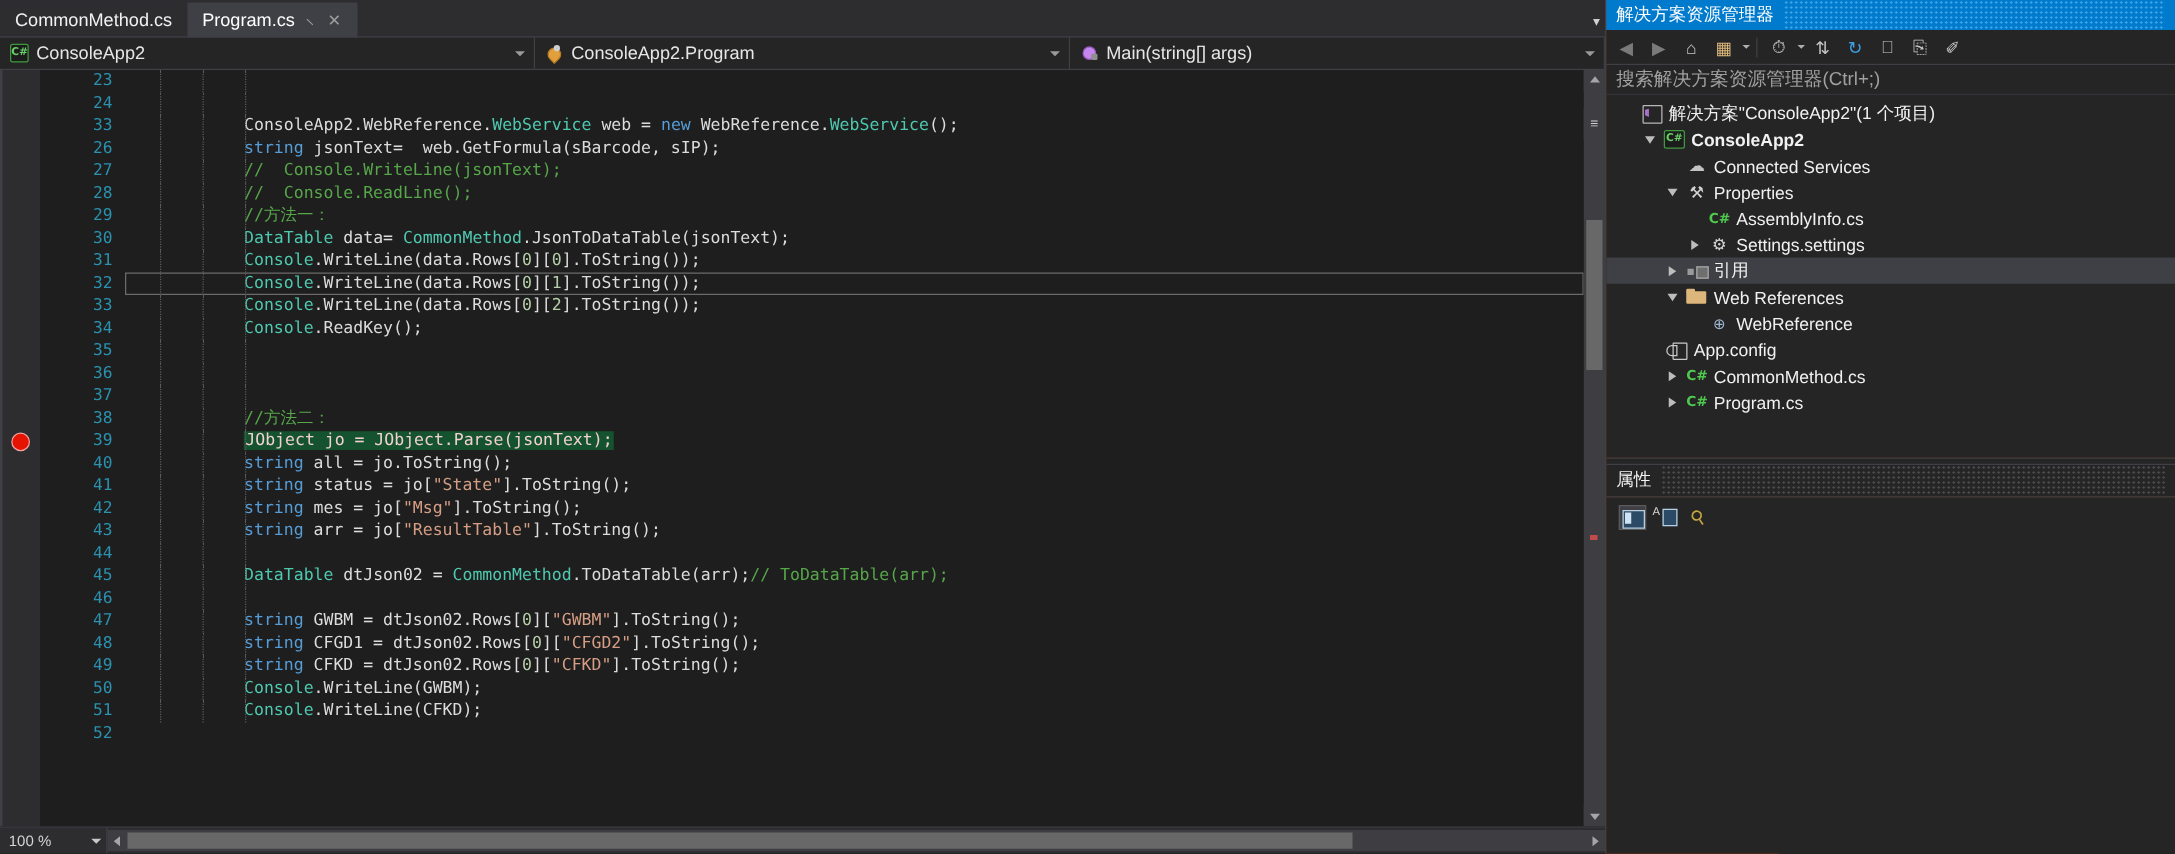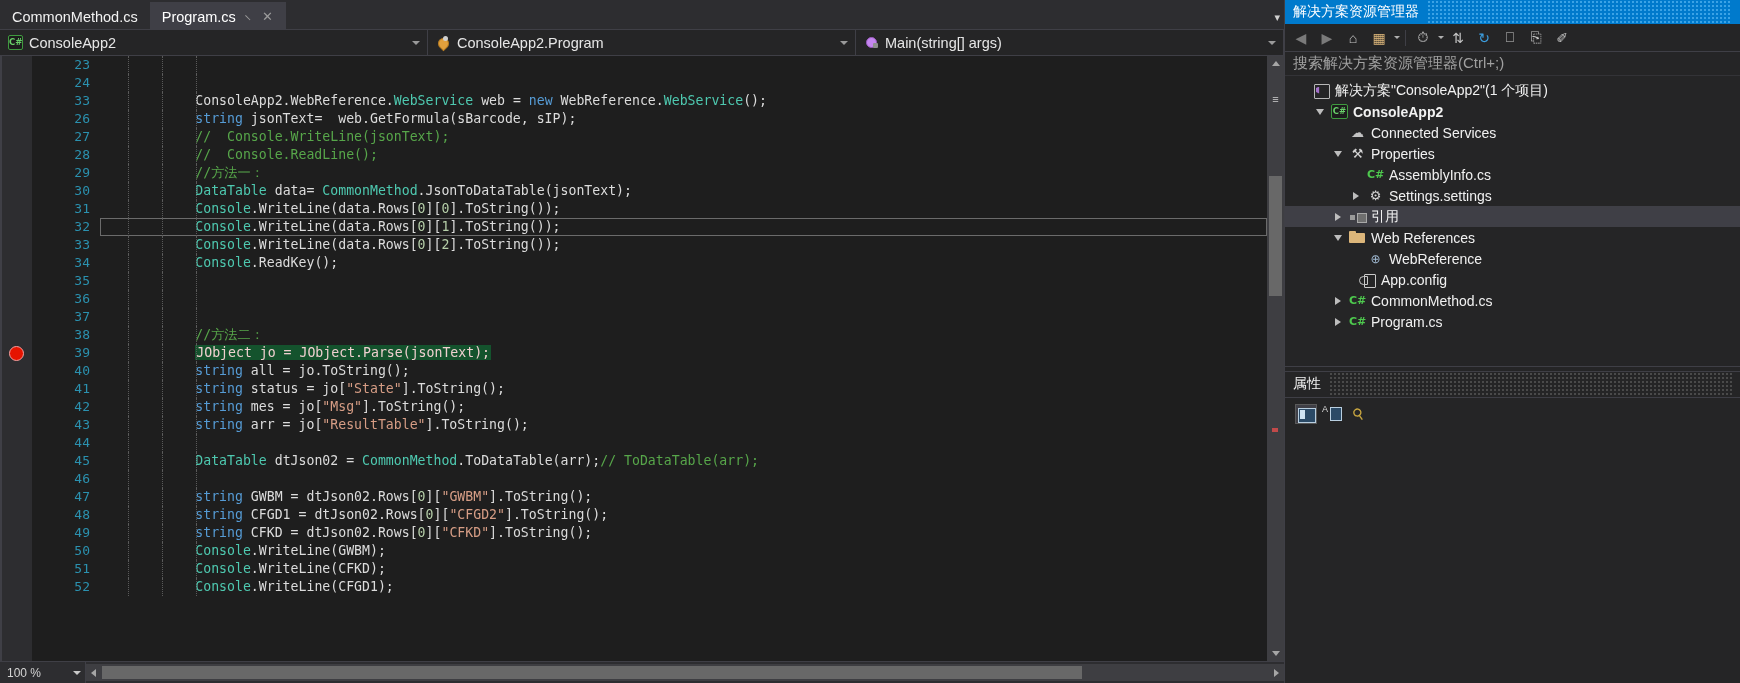--- a/index.html
+++ b/index.html
@@ -416,21 +416,20 @@
           <div class="codeline"><span class="gutter-rail rail-a"></span><span class="gutter-rail rail-b"></span><span class="gutter-rail rail-c"></span><span class="code-text"><span class="t-plain">            </span><span class="t-key">string</span><span class="t-plain"> mes = jo[</span><span class="t-string">"Msg"</span><span class="t-plain">].ToString();</span></span></div>
           <div class="codeline"><span class="gutter-rail rail-a"></span><span class="gutter-rail rail-b"></span><span class="gutter-rail rail-c"></span><span class="code-text"><span class="t-plain">            </span><span class="t-key">string</span><span class="t-plain"> arr = jo[</span><span class="t-string">"ResultTable"</span><span class="t-plain">].ToString();</span></span></div>
           <div class="codeline"><span class="gutter-rail rail-a"></span><span class="gutter-rail rail-b"></span><span class="gutter-rail rail-c"></span><span class="code-text"></span></div>
           <div class="codeline"><span class="gutter-rail rail-a"></span><span class="gutter-rail rail-b"></span><span class="gutter-rail rail-c"></span><span class="code-text"><span class="t-plain">            </span><span class="t-type">DataTable</span><span class="t-plain"> dtJson02 = </span><span class="t-type">CommonMethod</span><span class="t-plain">.ToDataTable(arr);</span><span class="t-comment">// ToDataTable(arr);</span></span></div>
           <div class="codeline"><span class="gutter-rail rail-a"></span><span class="gutter-rail rail-b"></span><span class="gutter-rail rail-c"></span><span class="code-text"></span></div>
           <div class="codeline"><span class="gutter-rail rail-a"></span><span class="gutter-rail rail-b"></span><span class="gutter-rail rail-c"></span><span class="code-text"><span class="t-plain">            </span><span class="t-key">string</span><span class="t-plain"> GWBM = dtJson02.Rows[</span><span class="t-num">0</span><span class="t-plain">][</span><span class="t-string">"GWBM"</span><span class="t-plain">].ToString();</span></span></div>
           <div class="codeline"><span class="gutter-rail rail-a"></span><span class="gutter-rail rail-b"></span><span class="gutter-rail rail-c"></span><span class="code-text"><span class="t-plain">            </span><span class="t-key">string</span><span class="t-plain"> CFGD1 = dtJson02.Rows[</span><span class="t-num">0</span><span class="t-plain">][</span><span class="t-string">"CFGD2"</span><span class="t-plain">].ToString();</span></span></div>
           <div class="codeline"><span class="gutter-rail rail-a"></span><span class="gutter-rail rail-b"></span><span class="gutter-rail rail-c"></span><span class="code-text"><span class="t-plain">            </span><span class="t-key">string</span><span class="t-plain"> CFKD = dtJson02.Rows[</span><span class="t-num">0</span><span class="t-plain">][</span><span class="t-string">"CFKD"</span><span class="t-plain">].ToString();</span></span></div>
           <div class="codeline"><span class="gutter-rail rail-a"></span><span class="gutter-rail rail-b"></span><span class="gutter-rail rail-c"></span><span class="code-text"><span class="t-plain">            </span><span class="t-type">Console</span><span class="t-plain">.WriteLine(GWBM);</span></span></div>
           <div class="codeline"><span class="gutter-rail rail-a"></span><span class="gutter-rail rail-b"></span><span class="gutter-rail rail-c"></span><span class="code-text"><span class="t-plain">            </span><span class="t-type">Console</span><span class="t-plain">.WriteLine(CFKD);</span></span></div>
-          <div class="codeline"><span class="gutter-rail rail-a"></span><span class="gutter-rail rail-b"></span><span class="gutter-rail rail-c"></span><span class="code-text"><span class="t-plain">            </span><span class="t-type">Console</span><span class="t-plain">.WriteLine(CFGD1);</span></span></div>
         </div>
       <div class="vscroll">
         <div class="track-top">
             <div class="arrow up"></div>
           </div>
         <div class="thumb"></div>
         <div class="mark-red" style="top:372px;"></div>
         <div class="track-bot">
             <div class="arrow dn"></div>
           </div>
@@ -517,21 +516,21 @@
         <div class="trow" style="padding-left: 46px;">
           <span class="twist open"></span>
           <span class="tico ico-folder"></span>
           <span>Web References</span>
         </div>
         <div class="trow" style="padding-left: 64px;">
           <span class="twist"></span>
           <span class="tico ico-web">⊕</span>
           <span>WebReference</span>
         </div>
-        <div class="trow" style="padding-left: 56px;">
+        <div class="trow" style="padding-left: 30px;">
           <span class="twist"></span>
           <span class="tico ico-cfg"></span>
           <span>App.config</span>
         </div>
         <div class="trow" style="padding-left: 46px;">
           <span class="twist closed"></span>
           <span class="tico ico-csfile">C#</span>
           <span>CommonMethod.cs</span>
         </div>
         <div class="trow" style="padding-left: 46px;">

